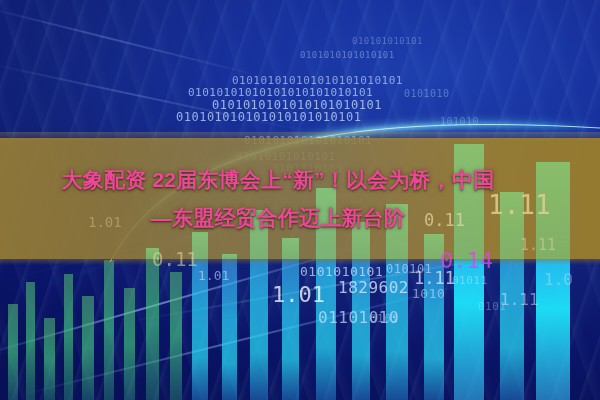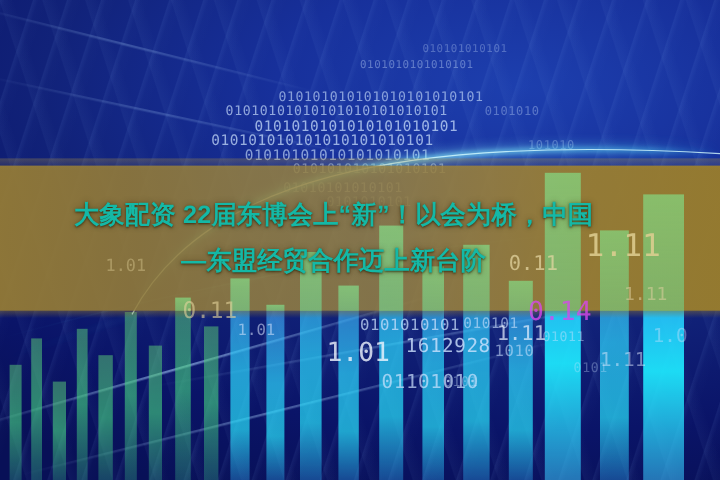--- a/index.html
+++ b/index.html
@@ -105,21 +105,21 @@
     user-select: none;
     pointer-events: none;
   }
 
   
   .headline {
     position: absolute;
     left: 0;
     width: 556px;
     text-align: center;
-    color: #14b8a6;
+    color: #ec4899;
     font-weight: bold;
     font-size: 21px;
     line-height: 27px;
     letter-spacing: .2px;
     text-shadow:
       0 1px 2px rgba(40,30,5,.75),
       0 0 5px rgba(60,45,10,.45);
     white-space: nowrap;
   }
   .hl1 { top: 166px; }
@@ -162,30 +162,29 @@
       <div class="bar" style="left: 454px; width: 30px; height: 256px; background: linear-gradient(rgba(60, 150, 255, 0.8) 0%, rgba(40, 200, 255, 0.88) 38%, rgba(30, 235, 255, 0.92) 62%, rgba(60, 200, 255, 0.55) 100%); filter: blur(0.3px);"></div>
       <div class="bar" style="left: 500px; width: 24px; height: 208px; background: linear-gradient(rgba(70, 170, 255, 0.55) 0%, rgba(45, 210, 250, 0.72) 45%, rgba(40, 225, 250, 0.7) 75%, rgba(50, 180, 250, 0.35) 100%); filter: blur(0.3px);"></div>
       <div class="bar" style="left: 536px; width: 34px; height: 238px; background: linear-gradient(rgba(60, 150, 255, 0.8) 0%, rgba(40, 200, 255, 0.88) 38%, rgba(30, 235, 255, 0.92) 62%, rgba(60, 200, 255, 0.55) 100%); filter: blur(0.3px);"></div>
     </div>
 
   <div id="binary-layer" style="position:absolute;inset:0;">
       <div class="binary" style="left: 232px; top: 74px; font-size: 11px; opacity: 0.6;">010101010101010101010101</div>
       <div class="binary" style="left: 188px; top: 86px; font-size: 11px; opacity: 0.66;">01010101010101010101010101</div>
       <div class="binary" style="left: 212px; top: 98px; font-size: 12px; opacity: 0.72;">0101010101010101010101</div>
       <div class="binary" style="left: 176px; top: 110px; font-size: 12px; opacity: 0.7;">010101010101010101010101</div>
-      <div class="binary" style="left: 204px; top: 122px; font-size: 12px; opacity: 0.62;">01010101010101010101</div>
       <div class="binary" style="left: 244px; top: 134px; font-size: 11px; opacity: 0.5;">010101010101010101</div>
       <div class="binary" style="left: 300px; top: 50px; font-size: 9px; opacity: 0.38;">0101010101010101</div>
       <div class="binary" style="left: 352px; top: 36px; font-size: 9px; opacity: 0.3;">010101010101</div>
       <div class="binary" style="left: 404px; top: 88px; font-size: 10px; opacity: 0.34;">0101010</div>
       <div class="binary" style="left: 440px; top: 116px; font-size: 10px; opacity: 0.3;">101010</div>
       <div class="binary" style="left: 236px; top: 150px; font-size: 11px; opacity: 0.4;">01010101010101</div>
       <div class="binary" style="left: 272px; top: 162px; font-size: 11px; opacity: 0.3;">0101010101</div>
       <div class="binary" style="left: 300px; top: 264px; font-size: 13px; opacity: 0.72;">0101010101</div>
-      <div class="binary" style="left: 338px; top: 278px; font-size: 16px; opacity: 0.8;">1612928</div>
+      <div class="binary" style="left: 338px; top: 278px; font-size: 16px; opacity: 0.8;">1829602</div>
       <div class="binary" style="left: 318px; top: 308px; font-size: 16px; opacity: 0.7;">01101010</div>
       <div class="binary" style="left: 386px; top: 262px; font-size: 12px; opacity: 0.6;">010101</div>
       <div class="binary" style="left: 412px; top: 286px; font-size: 13px; opacity: 0.55;">1010</div>
       <div class="binary" style="left: 452px; top: 274px; font-size: 11px; opacity: 0.45;">01011</div>
       <div class="binary" style="left: 370px; top: 312px; font-size: 11px; opacity: 0.4;">0101</div>
       <div class="binary" style="left: 478px; top: 300px; font-size: 11px; opacity: 0.32;">0101</div>
     </div>
 
   <div class="arcwrap">
     <svg width="600" height="400" viewBox="0 0 600 400">

